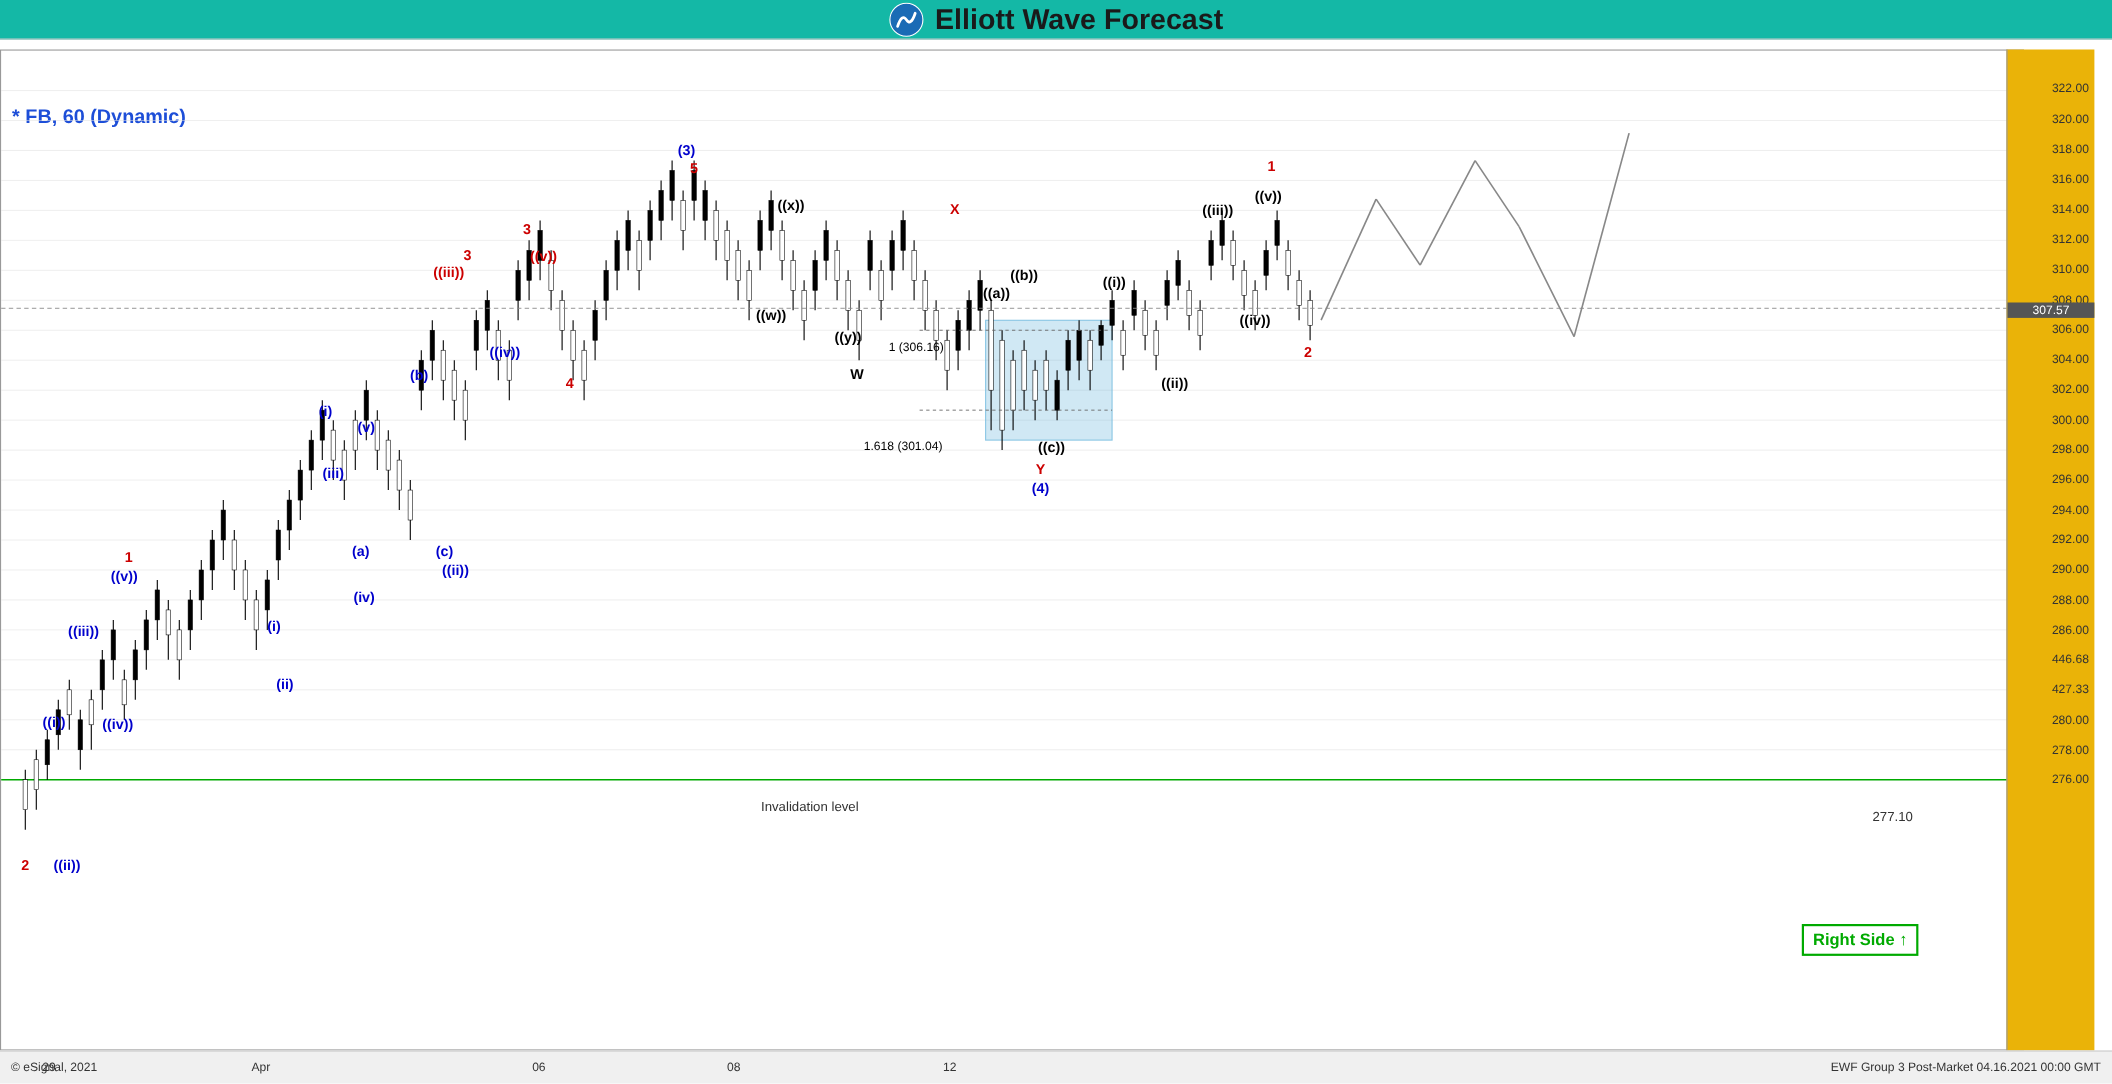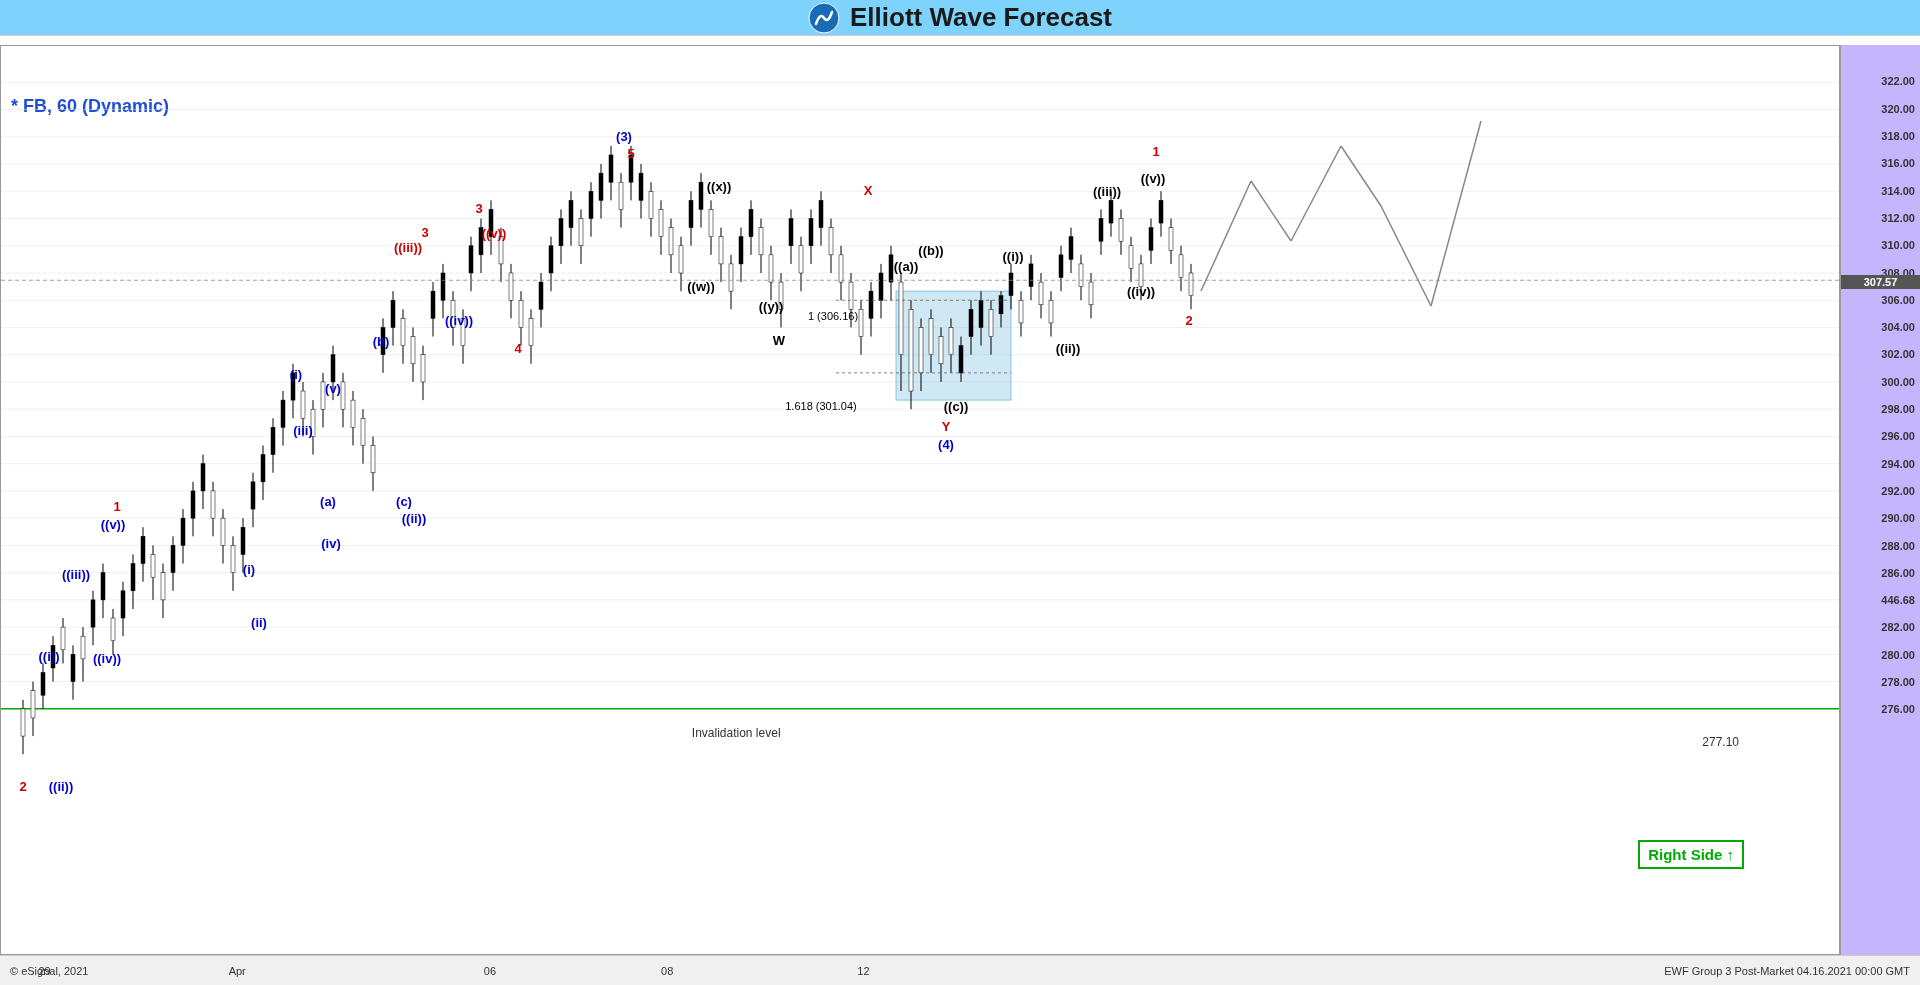--- a/index.html
+++ b/index.html
@@ -19,21 +19,21 @@
       background: #ffffff;
     }
 
     
     #header {
       position: absolute;
       top: 0;
       left: 0;
       right: 0;
       height: 36px;
-      background: #7dd3fc;
+      background: #14b8a6;
       border-bottom: 1px solid #ccc;
       display: flex;
       align-items: center;
       justify-content: center;
     }
 
     #header-title {
       display: flex;
       align-items: center;
       gap: 10px;
@@ -58,26 +58,25 @@
       right: 80px;
       bottom: 30px;
       background: #ffffff;
       border: 1px solid #999;
     }
 
     
     #price-axis {
       position: absolute;
       top: 45px;
-      right: 0;
+      right: 16px;
       width: 80px;
       bottom: 30px;
-      background: #c4b5fd;
+      background: #eab308;
       border-left: 1px solid #999;
-      font-weight: bold;
     }
 
     .price-label {
       position: absolute;
       right: 5px;
       font-size: 11px;
       color: #333;
       transform: translateY(-50%);
     }
 
@@ -547,21 +546,21 @@
     <div class="price-label" style="top:34%">302.00</div>
     <div class="price-label" style="top:37%">300.00</div>
     <div class="price-label" style="top:40%">298.00</div>
     <div class="price-label" style="top:43%">296.00</div>
     <div class="price-label" style="top:46%">294.00</div>
     <div class="price-label" style="top:49%">292.00</div>
     <div class="price-label" style="top:52%">290.00</div>
     <div class="price-label" style="top:55%">288.00</div>
     <div class="price-label" style="top:58%">286.00</div>
     <div class="price-label" style="top:61%">446.68</div>
-    <div class="price-label" style="top:64%">282.00</div>
+    <div class="price-label" style="top:64%">427.33</div>
     <div class="price-label" style="top:67%">280.00</div>
     <div class="price-label" style="top:70%">278.00</div>
     <div class="price-label" style="top:73%">276.00</div>
 
     <div style="position:absolute;top:25.3%;left:0;right:0;background:#555;color:#fff;font-size:11px;padding:1px 3px;text-align:center;">307.57</div>
   </div>
 
   <div id="bottom-bar">
     <span>© eSignal, 2021</span>
     <div style="display:flex;gap:118px;position:absolute;left:2%;font-size:11px;">

